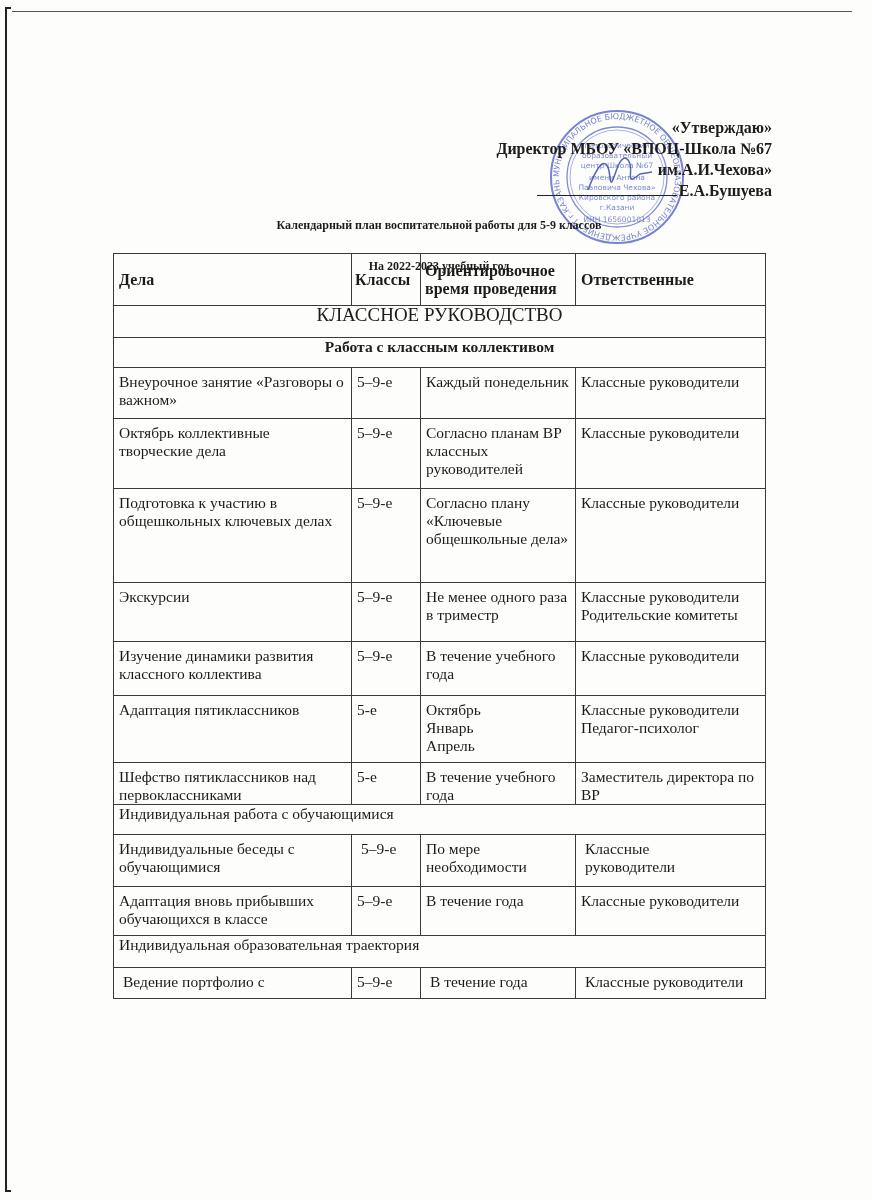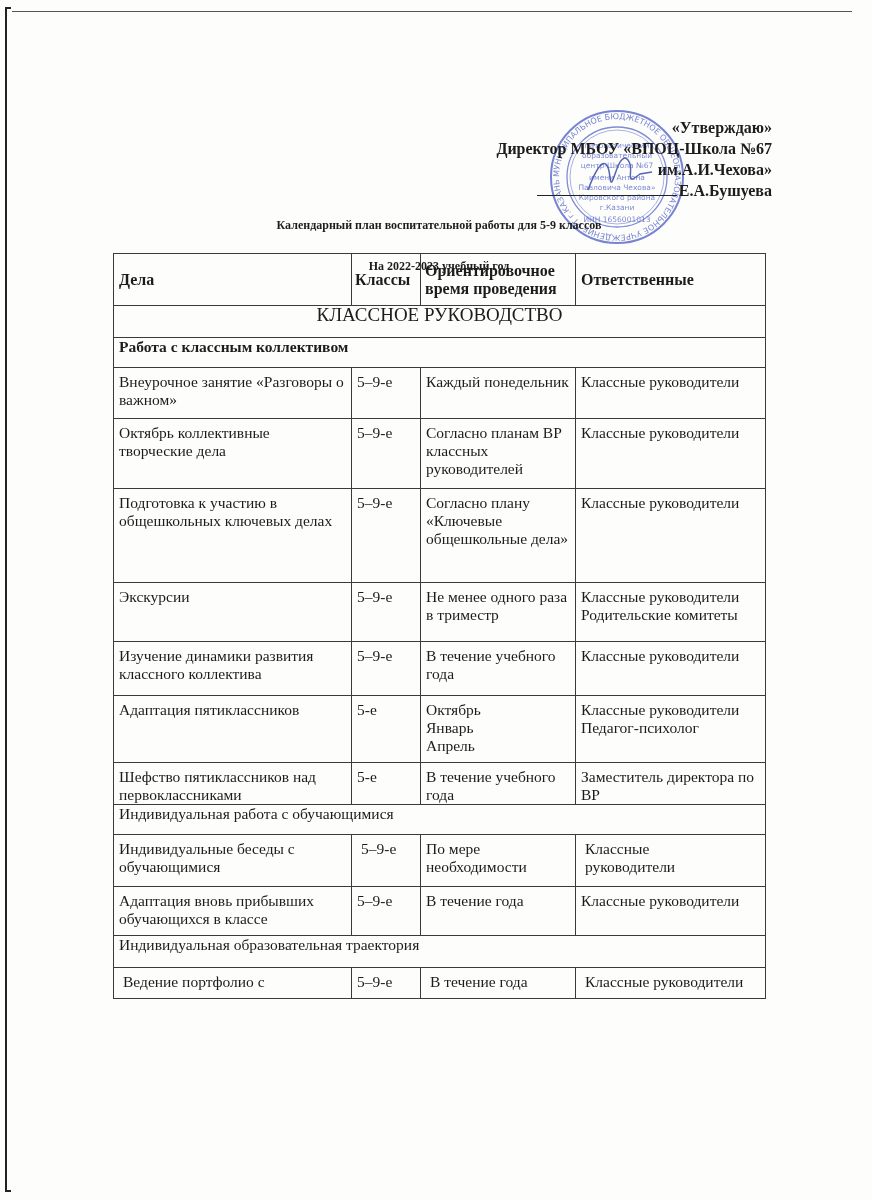--- a/index.html
+++ b/index.html
@@ -25,21 +25,21 @@
   .title.t2 { top: 235px; margin-top: 24px; }
 
   table.plan {
     position: absolute; left: 113px; top: 253px; width: 652px;
     border-collapse: collapse; table-layout: fixed; font-size: 15.5px; line-height: 18px;
   }
   table.plan td, table.plan th { border: 1.3px solid #3a3a3a; vertical-align: top; padding: 0 5px; }
   table.plan th { font-weight: bold; text-align: left; vertical-align: middle; font-size: 16px; }
   col.c1 { width: 238px; } col.c2 { width: 69px; } col.c3 { width: 155px; } col.c4 { width: 190px; }
   .sec td { text-align: center; vertical-align: middle; font-size: 19px; }
-  .sub td { vertical-align: middle; font-weight: bold; }
+  .sub td { text-align: center; vertical-align: middle; font-weight: bold; }
   .subl td { text-align: left; vertical-align: middle; font-weight: normal; }
   td .cell { padding-top: 5px; }
   .ind { padding-left: 4px; }
 </style>
 </head>
 <body>
 
 <div class="scan-left"></div>
 <div class="scan-top"></div>
 <div class="scan-top-tick"></div>

